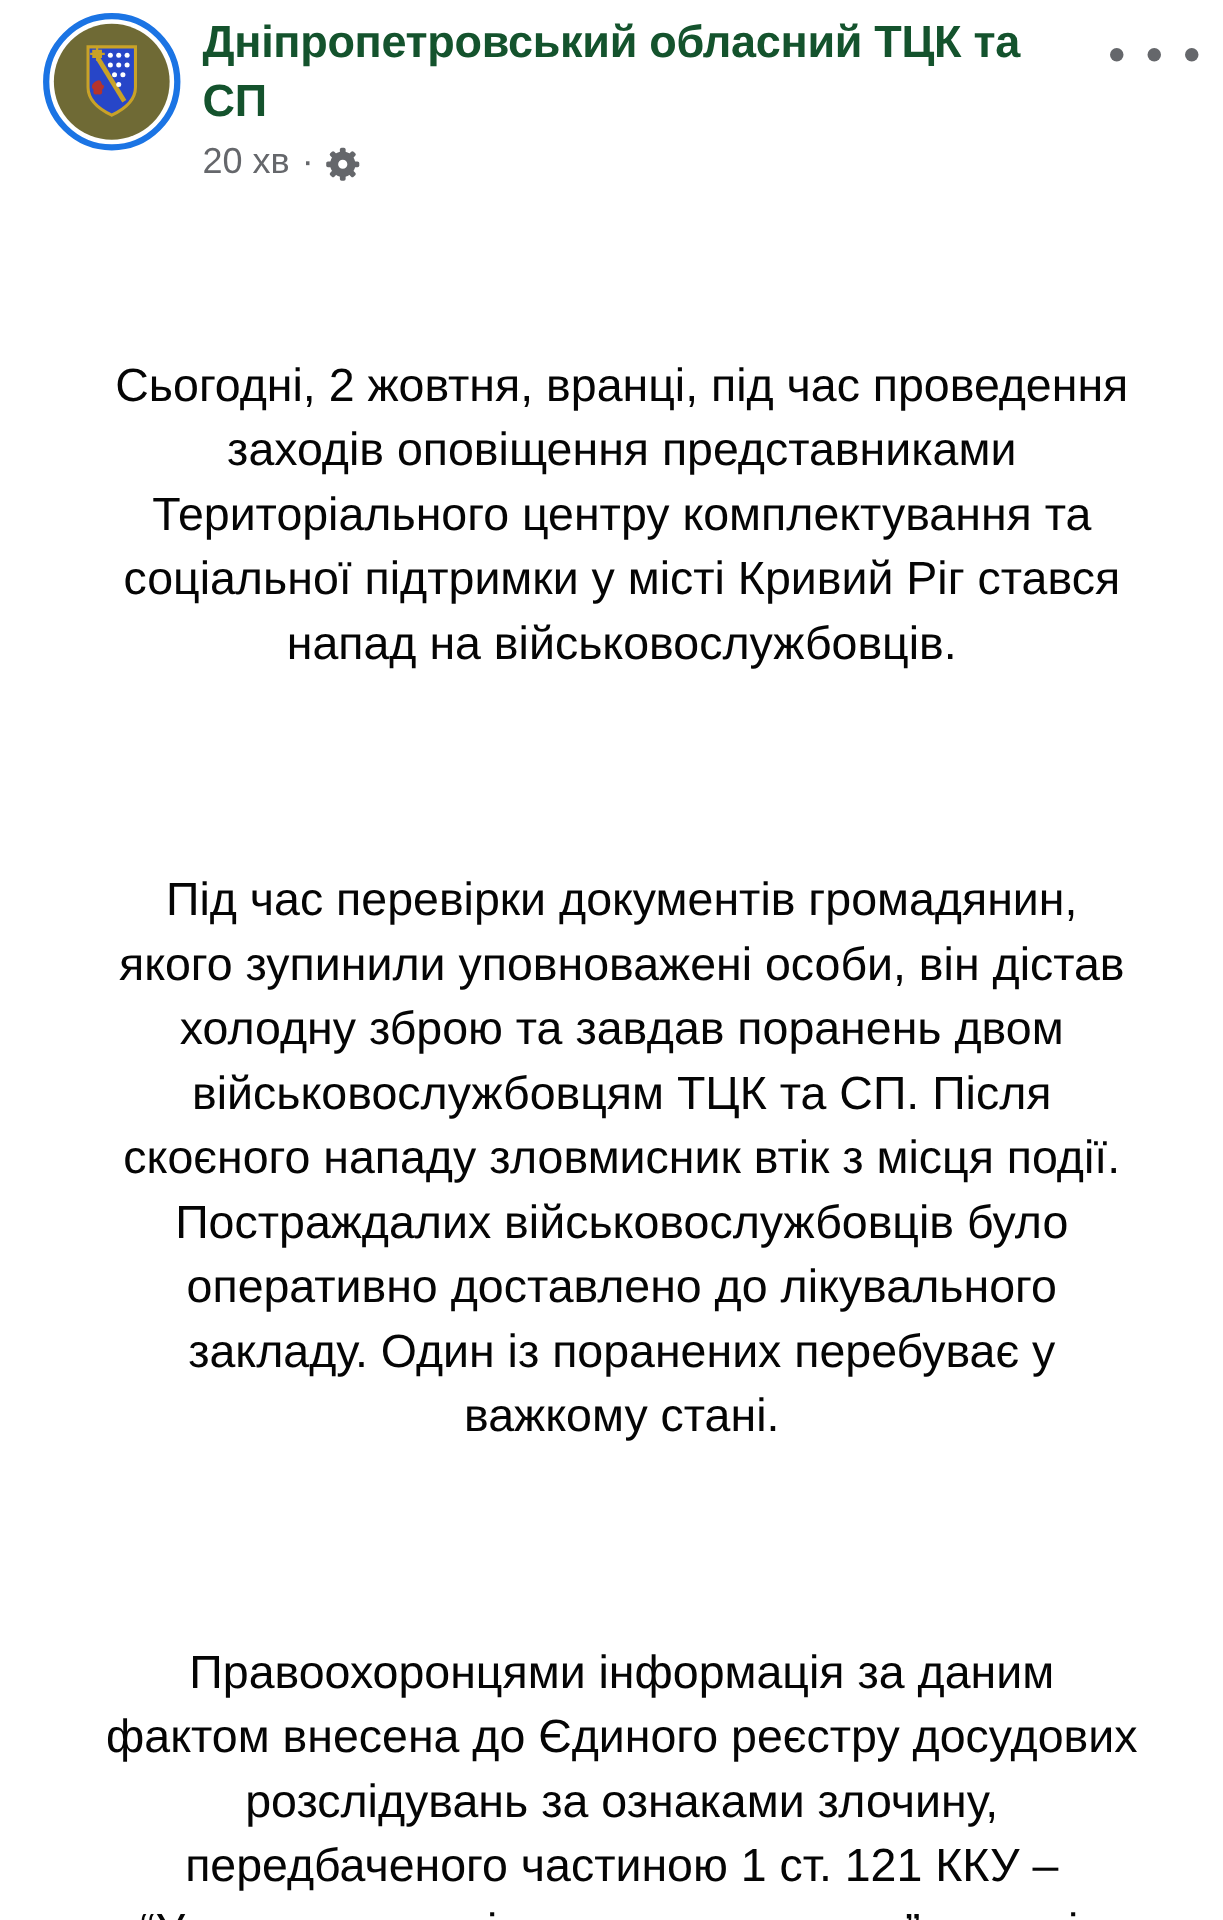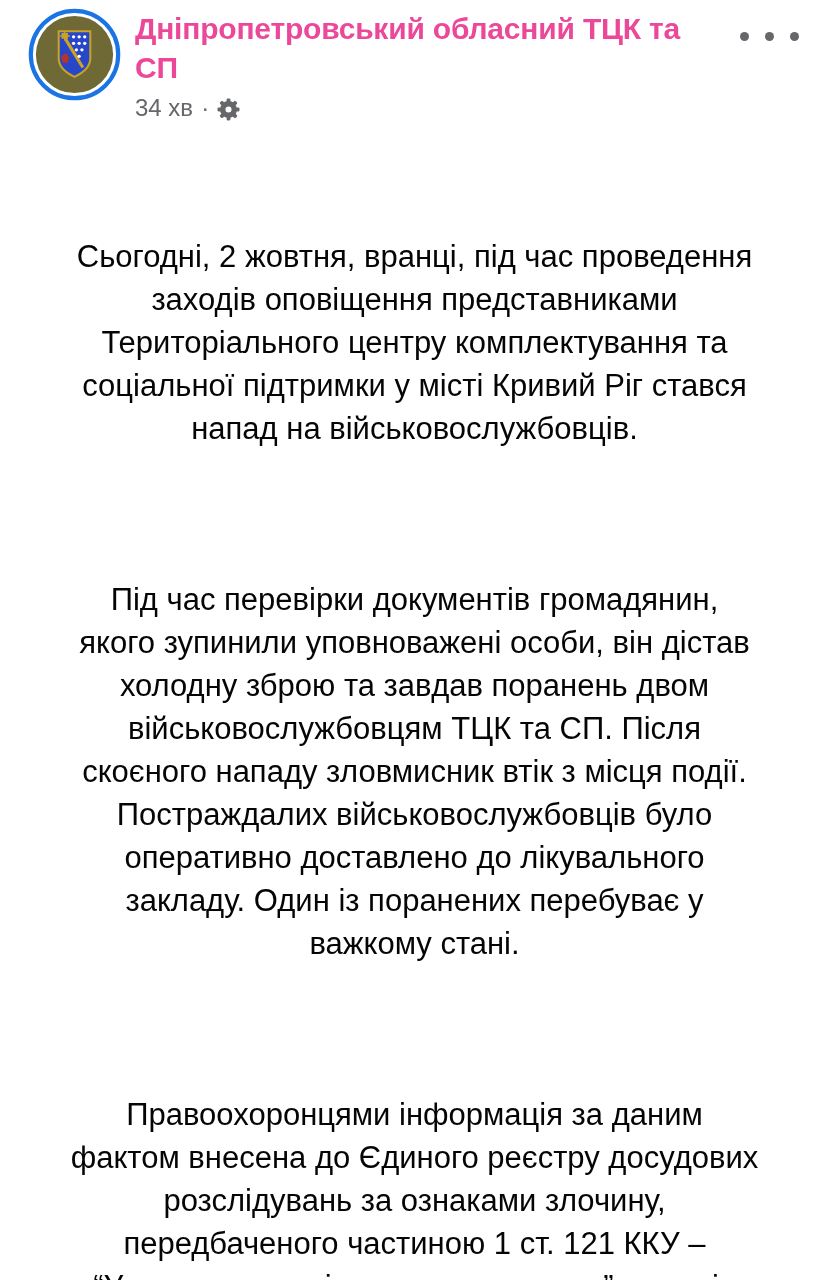--- a/index.html
+++ b/index.html
@@ -19,21 +19,21 @@
   .avatar {
     width: 93px; height: 93px; flex: 0 0 auto;
     border-radius: 50%; cursor: pointer;
   }
   .header-text { margin-left: 14px; padding-top: 1px; min-width: 0; }
   .author-name {
     font-weight: bold;
     font-size: 30px;
     line-height: 39px;
     letter-spacing: -0.2px;
-    color: #ec4899;
+    color: #14532d;
     white-space: pre;
     cursor: pointer;
   }
   .meta-row {
     display: flex; align-items: center;
     margin-top: 7px;
     color: #65676B;
     font-size: 24px;
     line-height: 28px;
   }
@@ -95,21 +95,21 @@
         </g>
 
         <path d="M38,50 q4,-3 5,2 q3,1 0,4 q1,4 -3,3 q-4,1 -3,-3 q-3,-3 1,-6 Z" fill="#b5342c"></path>
       </g>
     </svg>
 
     <div class="header-text">
       <div class="author-name">Дніпропетровський обласний ТЦК та
 СП</div>
       <div class="meta-row">
-        <span class="timestamp">34 хв</span>
+        <span class="timestamp">20 хв</span>
         <span class="sep">·</span>
 
         <svg class="gear" viewBox="0 0 24 24">
           <g fill="#65676B">
             <rect x="10" y="0.5" width="4" height="6" rx="1.2"></rect>
             <rect x="10" y="0.5" width="4" height="6" rx="1.2" transform="rotate(45 12 12)"></rect>
             <rect x="10" y="0.5" width="4" height="6" rx="1.2" transform="rotate(90 12 12)"></rect>
             <rect x="10" y="0.5" width="4" height="6" rx="1.2" transform="rotate(135 12 12)"></rect>
             <rect x="10" y="0.5" width="4" height="6" rx="1.2" transform="rotate(180 12 12)"></rect>
             <rect x="10" y="0.5" width="4" height="6" rx="1.2" transform="rotate(225 12 12)"></rect>

